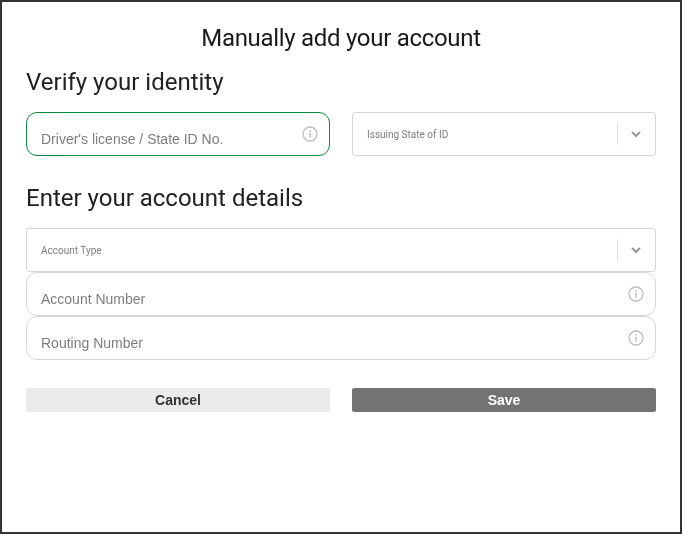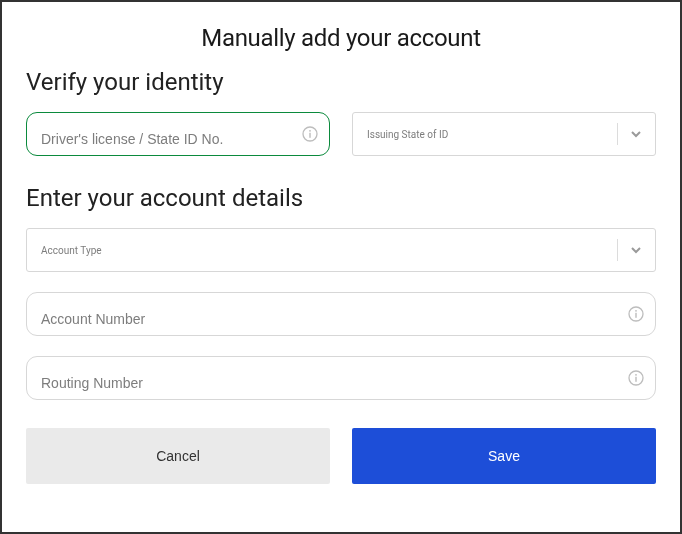--- a/index.html
+++ b/index.html
@@ -33,21 +33,20 @@
       display: flex;
       gap: 22px;
       margin-bottom: 28px;
     }
     .field {
       position: relative;
       flex: 1;
     }
     .field.full {
       width: 100%;
-      margin-bottom: 20px;
     }
     .input {
       width: 100%;
       height: 44px;
       border: 1px solid #d7d7d7;
       border-radius: 11px;
       padding: 9px 40px 0 14px;
       font-size: 14px;
       color: #333;
       background: #fff;
@@ -113,36 +112,36 @@
     .info-icon svg {
       display: block;
     }
     .buttons {
       display: flex;
       gap: 22px;
       margin-top: 28px;
     }
     .btn {
       flex: 1;
-      height: 56px;
+      height: 24px;
       border: none;
       border-radius: 2px;
       font-size: 14px;
-      font-weight: 400;
+      font-weight: 700;
       cursor: pointer;
       display: flex;
       align-items: center;
       justify-content: center;
     }
     .btn-cancel {
       background: #eaeaea;
       color: #333;
     }
     .btn-save {
-      background: #1d4ed8;
+      background: #737373;
       color: #fff;
     }
     .section2 {
     }
   </style>
 </head>
 <body>
 
 <h1 class="page-title">Manually add your account</h1>
 

